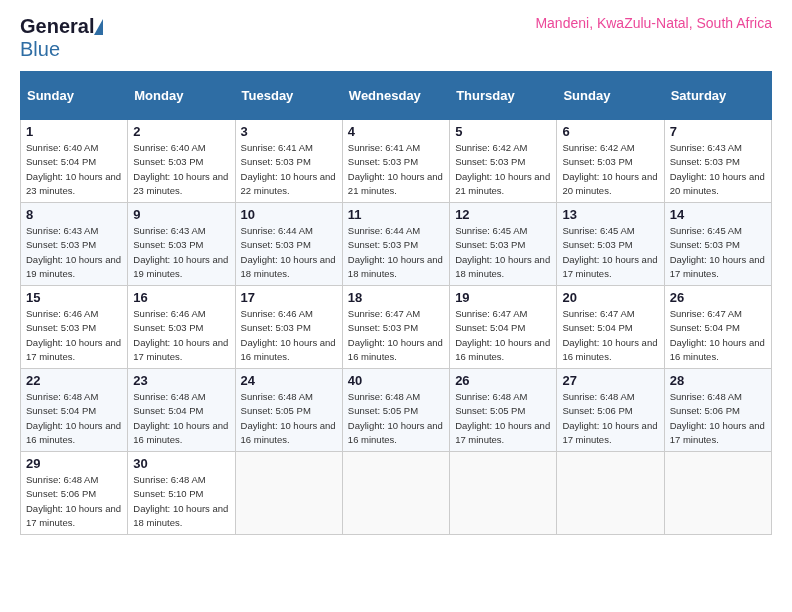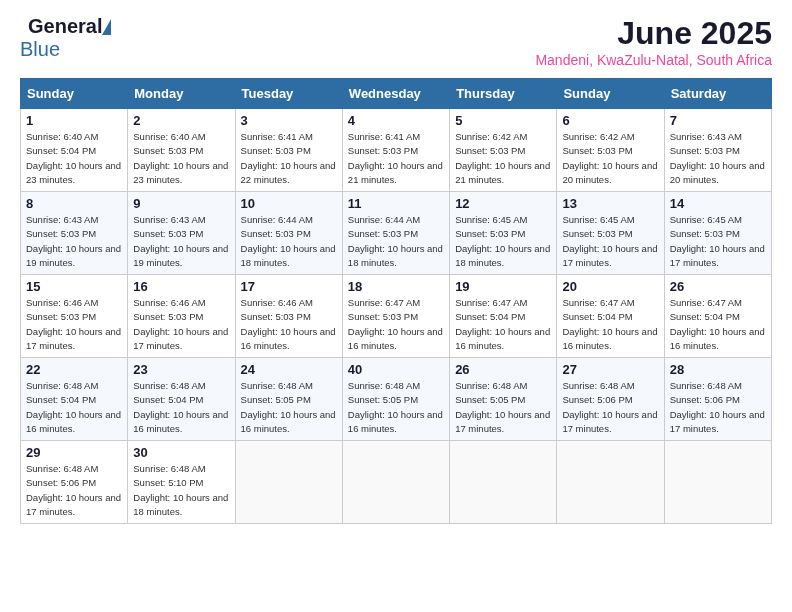--- a/index.html
+++ b/index.html
@@ -40,21 +40,21 @@
     }
     .calendar-table {
       width: 100%;
       border-collapse: collapse;
       table-layout: fixed;
     }
     .calendar-table th {
       background-color: #2e6da4;
       color: #fff;
       text-align: left;
-      padding: 7px 6px;
+      padding: 16px 6px;
       font-size: 13px;
       font-weight: bold;
       border: 1px solid #2e6da4;
     }
     .calendar-table td {
       border: 1px solid #ccc;
       vertical-align: top;
       padding: 4px 5px;
       font-size: 9.5px;
       color: #333;
@@ -85,21 +85,20 @@
     }
     .logo-blue {
       color: #2e6da4;
       font-size: 20px;
       font-weight: normal;
     }
     .logo-general {
       font-size: 20px;
       font-weight: bold;
       color: #1a1a2e;
-      margin-left: 8px;
     }
     .logo-triangle {
       display: inline-block;
       width: 0;
       height: 0;
       border-left: 9px solid transparent;
       border-bottom: 16px solid #2e6da4;
       margin-bottom: -2px;
     }
     .logo-block {
@@ -117,21 +116,20 @@
           <div>
             <span class="logo-general">General</span><span class="logo-triangle"></span>
           </div>
           <div>
             <span class="logo-blue">Blue</span>
           </div>
         </div>
       </div>
     </div>
     <div class="title-section">
-      <div class="month-title">June 2025</div>
       <div class="location-title">Mandeni, KwaZulu-Natal, South Africa</div>
     </div>
   </div>
 
   <table class="calendar-table">
     <thead>
       <tr>
         <th>Sunday</th>
         <th>Monday</th>
         <th>Tuesday</th>

